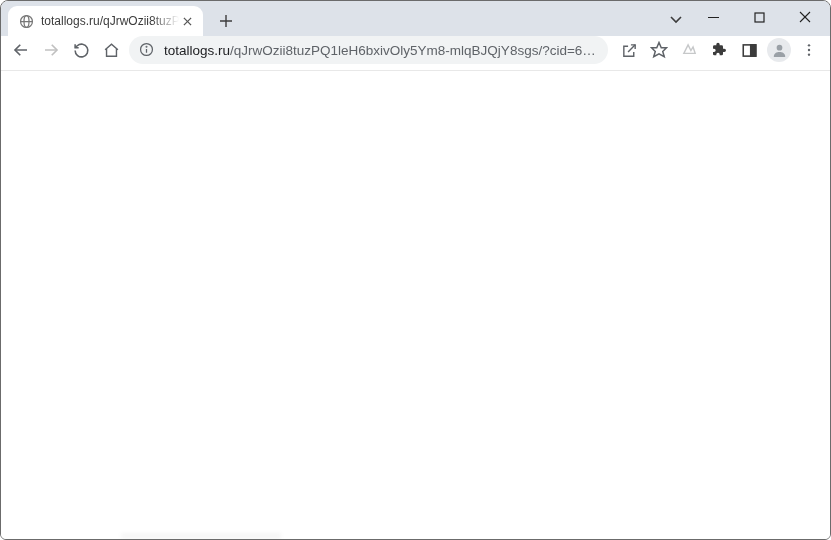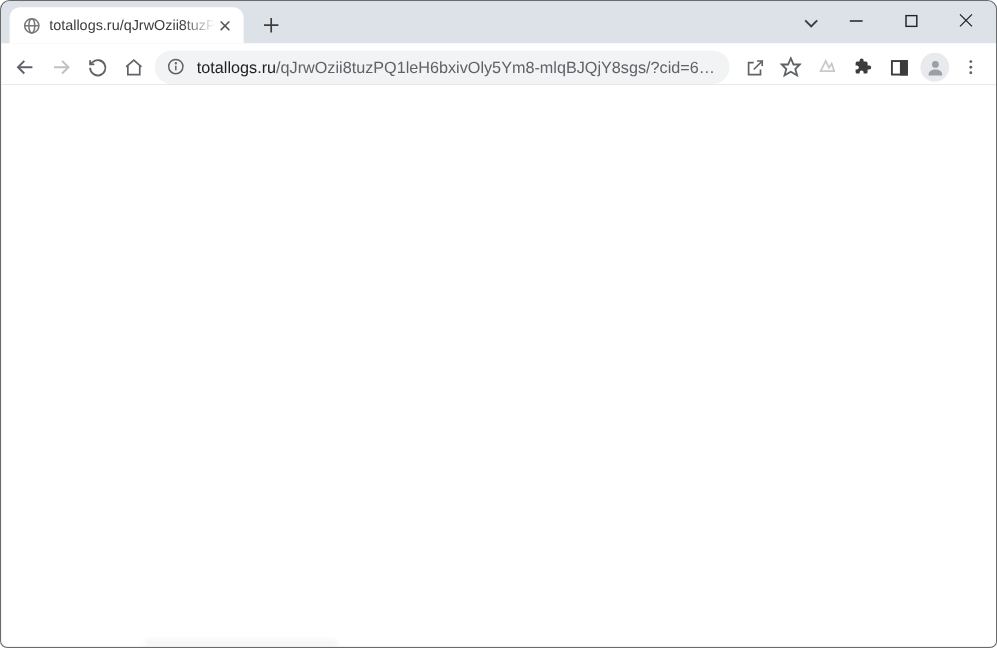--- a/index.html
+++ b/index.html
@@ -10,21 +10,21 @@
     .tab { height: 30px; background: #fff; border-radius: 9px 9px 0 0; display: flex; align-items: center; padding: 0 8px 0 10px; width: 195px; font-size: 12px; color: #3c3c3c; position: relative; }
     .tab-favicon { width: 16px; height: 16px; margin-right: 7px; display: flex; align-items: center; justify-content: center; }
     .tab-title { flex: 1; overflow: hidden; white-space: nowrap; text-overflow: clip; -webkit-mask-image: linear-gradient(90deg,#000 80%,transparent 100%); mask-image: linear-gradient(90deg,#000 80%,transparent 100%); }
     .tab-close { width: 16px; height: 16px; display: flex; align-items: center; justify-content: center; color: #555; border-radius: 50%; }
     .new-tab { width: 28px; height: 28px; margin-left: 9px; margin-bottom: 1px; display: flex; align-items: center; justify-content: center; color: #444; border-radius: 50%; }
 
     .win-controls { position: absolute; right: 2px; top: 0; height: 32px; display: flex; align-items: center; }
     .win-btn { width: 46px; height: 30px; display: flex; align-items: center; justify-content: center; color: #222; }
     .chev { position: absolute; right: 139px; top: 6px; width: 30px; height: 24px; display:flex; align-items:center; justify-content:center; }
 
-    .toolbar { height: 35px; background: #fff; display: flex; align-items: flex-end; padding: 0 6px; gap: 2px; border-bottom: 1px solid #e8e8e8; }
+    .toolbar { height: 35px; background: #fff; display: flex; align-items: flex-start; padding: 0 6px; gap: 2px; border-bottom: 1px solid #e8e8e8; }
     .nav-btn { width: 28px; height: 28px; display: flex; align-items: center; justify-content: center; color: #5f6368; border-radius: 50%; }
     .nav-btn.disabled { color: #b8b8b8; }
 
     .omnibox { flex: 1; height: 28px; background: #f1f3f4; border-radius: 14px; display: flex; align-items: center; padding: 0 8px 0 10px; margin: 0 4px 0 2px; font-size: 13.5px; color: #202124; overflow: hidden; }
     .omni-info { width: 16px; height: 16px; margin-right: 9px; color: #5f6368; flex-shrink: 0; }
     .url-host { color: #202124; }
     .url-path { color: #5f6368; flex:1; overflow:hidden; white-space:nowrap; text-overflow: ellipsis; }
 
     .right-icons { display: flex; align-items: center; }
     .tool-btn { width: 30px; height: 28px; display: flex; align-items: center; justify-content: center; color: #5f6368; }

